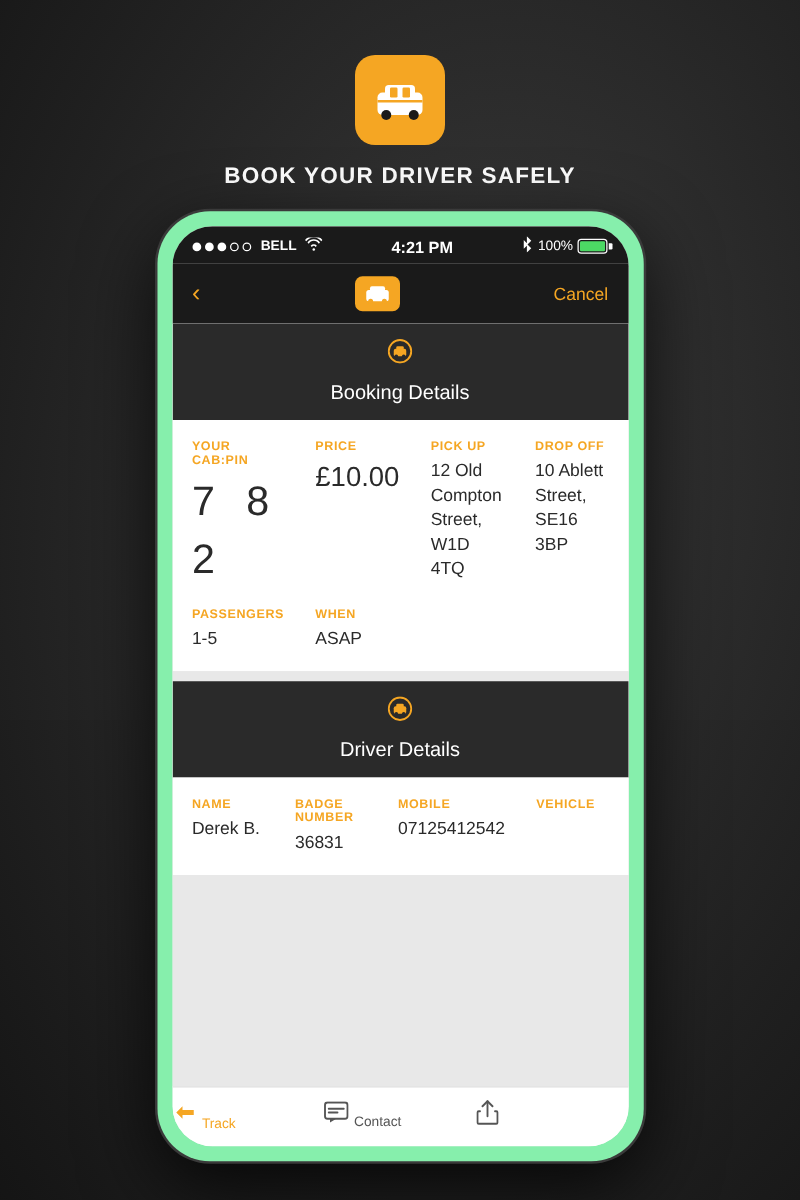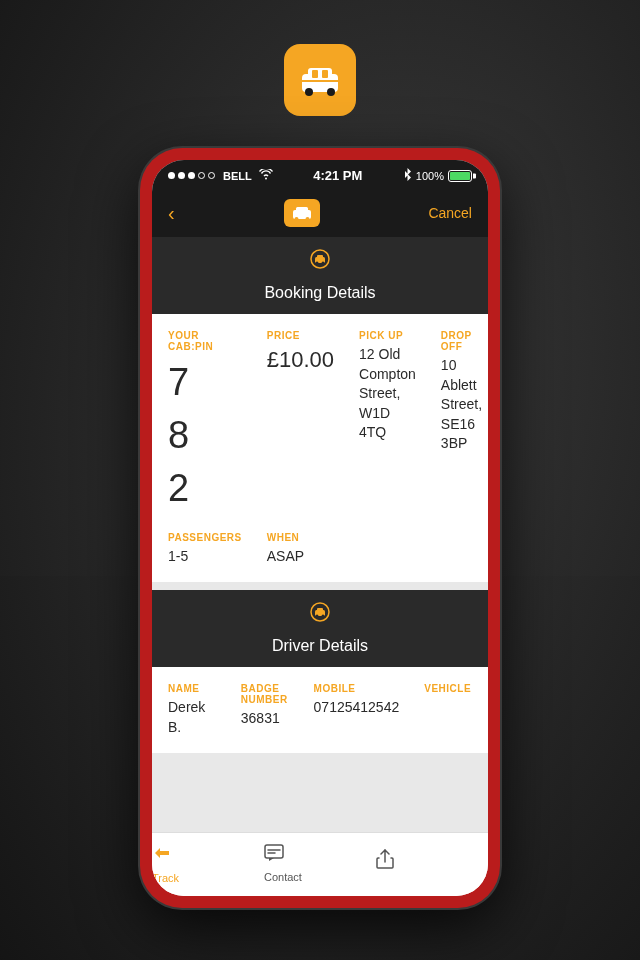--- a/index.html
+++ b/index.html
@@ -75,23 +75,23 @@
     .app-title {
       color: #ffffff;
       font-size: 18px;
       font-weight: 800;
       letter-spacing: 1px;
       text-align: center;
     }
 
     
     .phone-frame {
-      width: 360px;
+      width: 389px;
       height: 760px;
-      background: #b91c1c;
+      background: #86efac;
       border-radius: 42px;
       padding: 12px;
       box-shadow: 
         0 0 0 2px #3a3a3a,
         0 20px 60px rgba(0,0,0,0.8);
       position: relative;
     }
 
     
     .phone-screen {
@@ -288,21 +288,21 @@
     }
 
     .field-value {
       color: #2a2a2a;
       font-size: 14px;
       font-weight: 400;
       line-height: 1.4;
     }
 
     .field-value.pin-code {
-      font-size: 38px;
+      font-size: 33px;
       font-weight: 200;
       letter-spacing: 8px;
       color: #2a2a2a;
     }
 
     .divider {
       height: 8px;
       background: #e8e8e8;
     }
 
@@ -312,22 +312,22 @@
       border-top: 1px solid #ddd;
       display: flex;
       align-items: center;
       justify-content: space-around;
       padding: 10px 0 12px;
       flex-shrink: 0;
     }
 
     .tab-item {
       display: flex;
-      flex-direction: column;
-      align-items: flex-start;
+      flex-direction: row;
+      align-items: flex-end;
       gap: 4px;
       cursor: pointer;
       flex: 1;
     }
 
     .tab-icon {
       font-size: 18px;
       color: #555;
     }
 
@@ -355,20 +355,21 @@
 
         <rect x="4" y="12" width="36" height="18" rx="4" fill="white"></rect>
         <rect x="10" y="6" width="24" height="10" rx="3" fill="white"></rect>
         <circle cx="11" cy="30" r="4" fill="#1a1a1a"></circle>
         <circle cx="33" cy="30" r="4" fill="#1a1a1a"></circle>
         <rect x="14" y="8" width="6" height="8" rx="1" fill="#f5a623"></rect>
         <rect x="24" y="8" width="6" height="8" rx="1" fill="#f5a623"></rect>
         <rect x="4" y="18" width="36" height="2" fill="#f5a623"></rect>
       </svg>
     </div>
+    <span class="app-title">BOOK YOUR DRIVER SAFELY</span>
   </div>
 
   <div class="phone-frame">
     <div class="phone-screen">
 
       <div class="status-bar">
         <div class="status-left">
           <div class="signal-dots">
             <div class="signal-dot"></div>
             <div class="signal-dot"></div>

